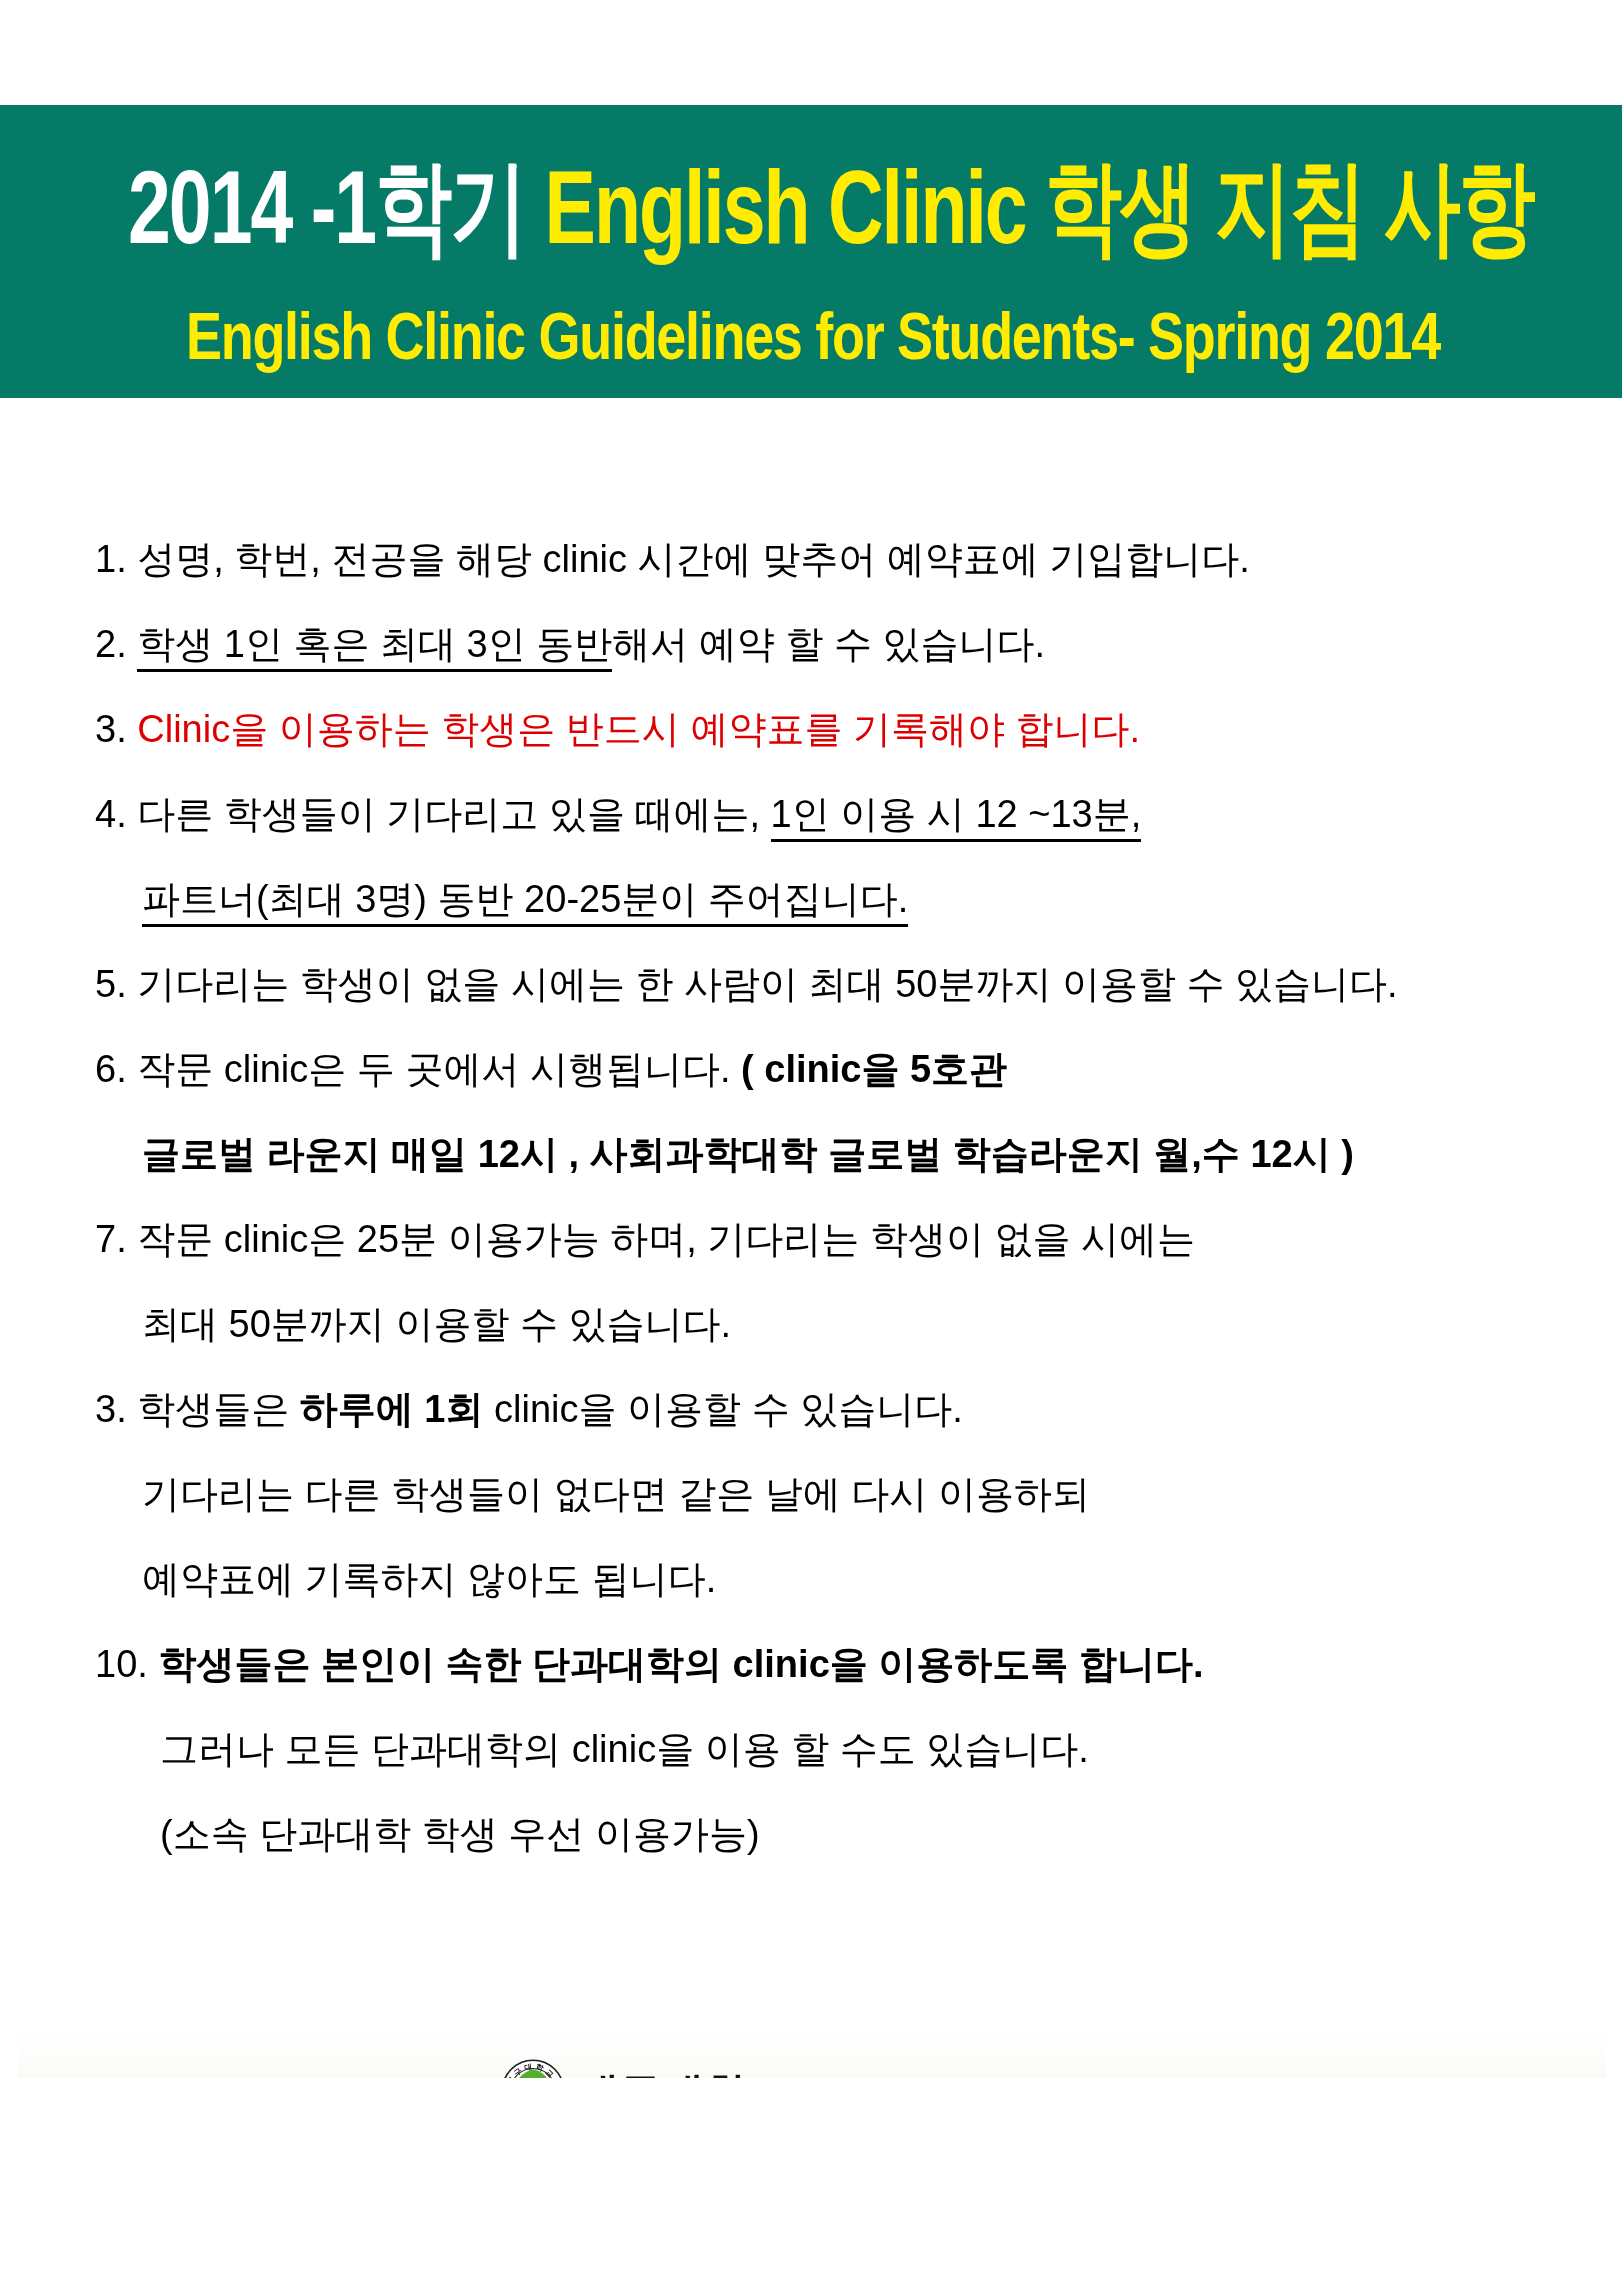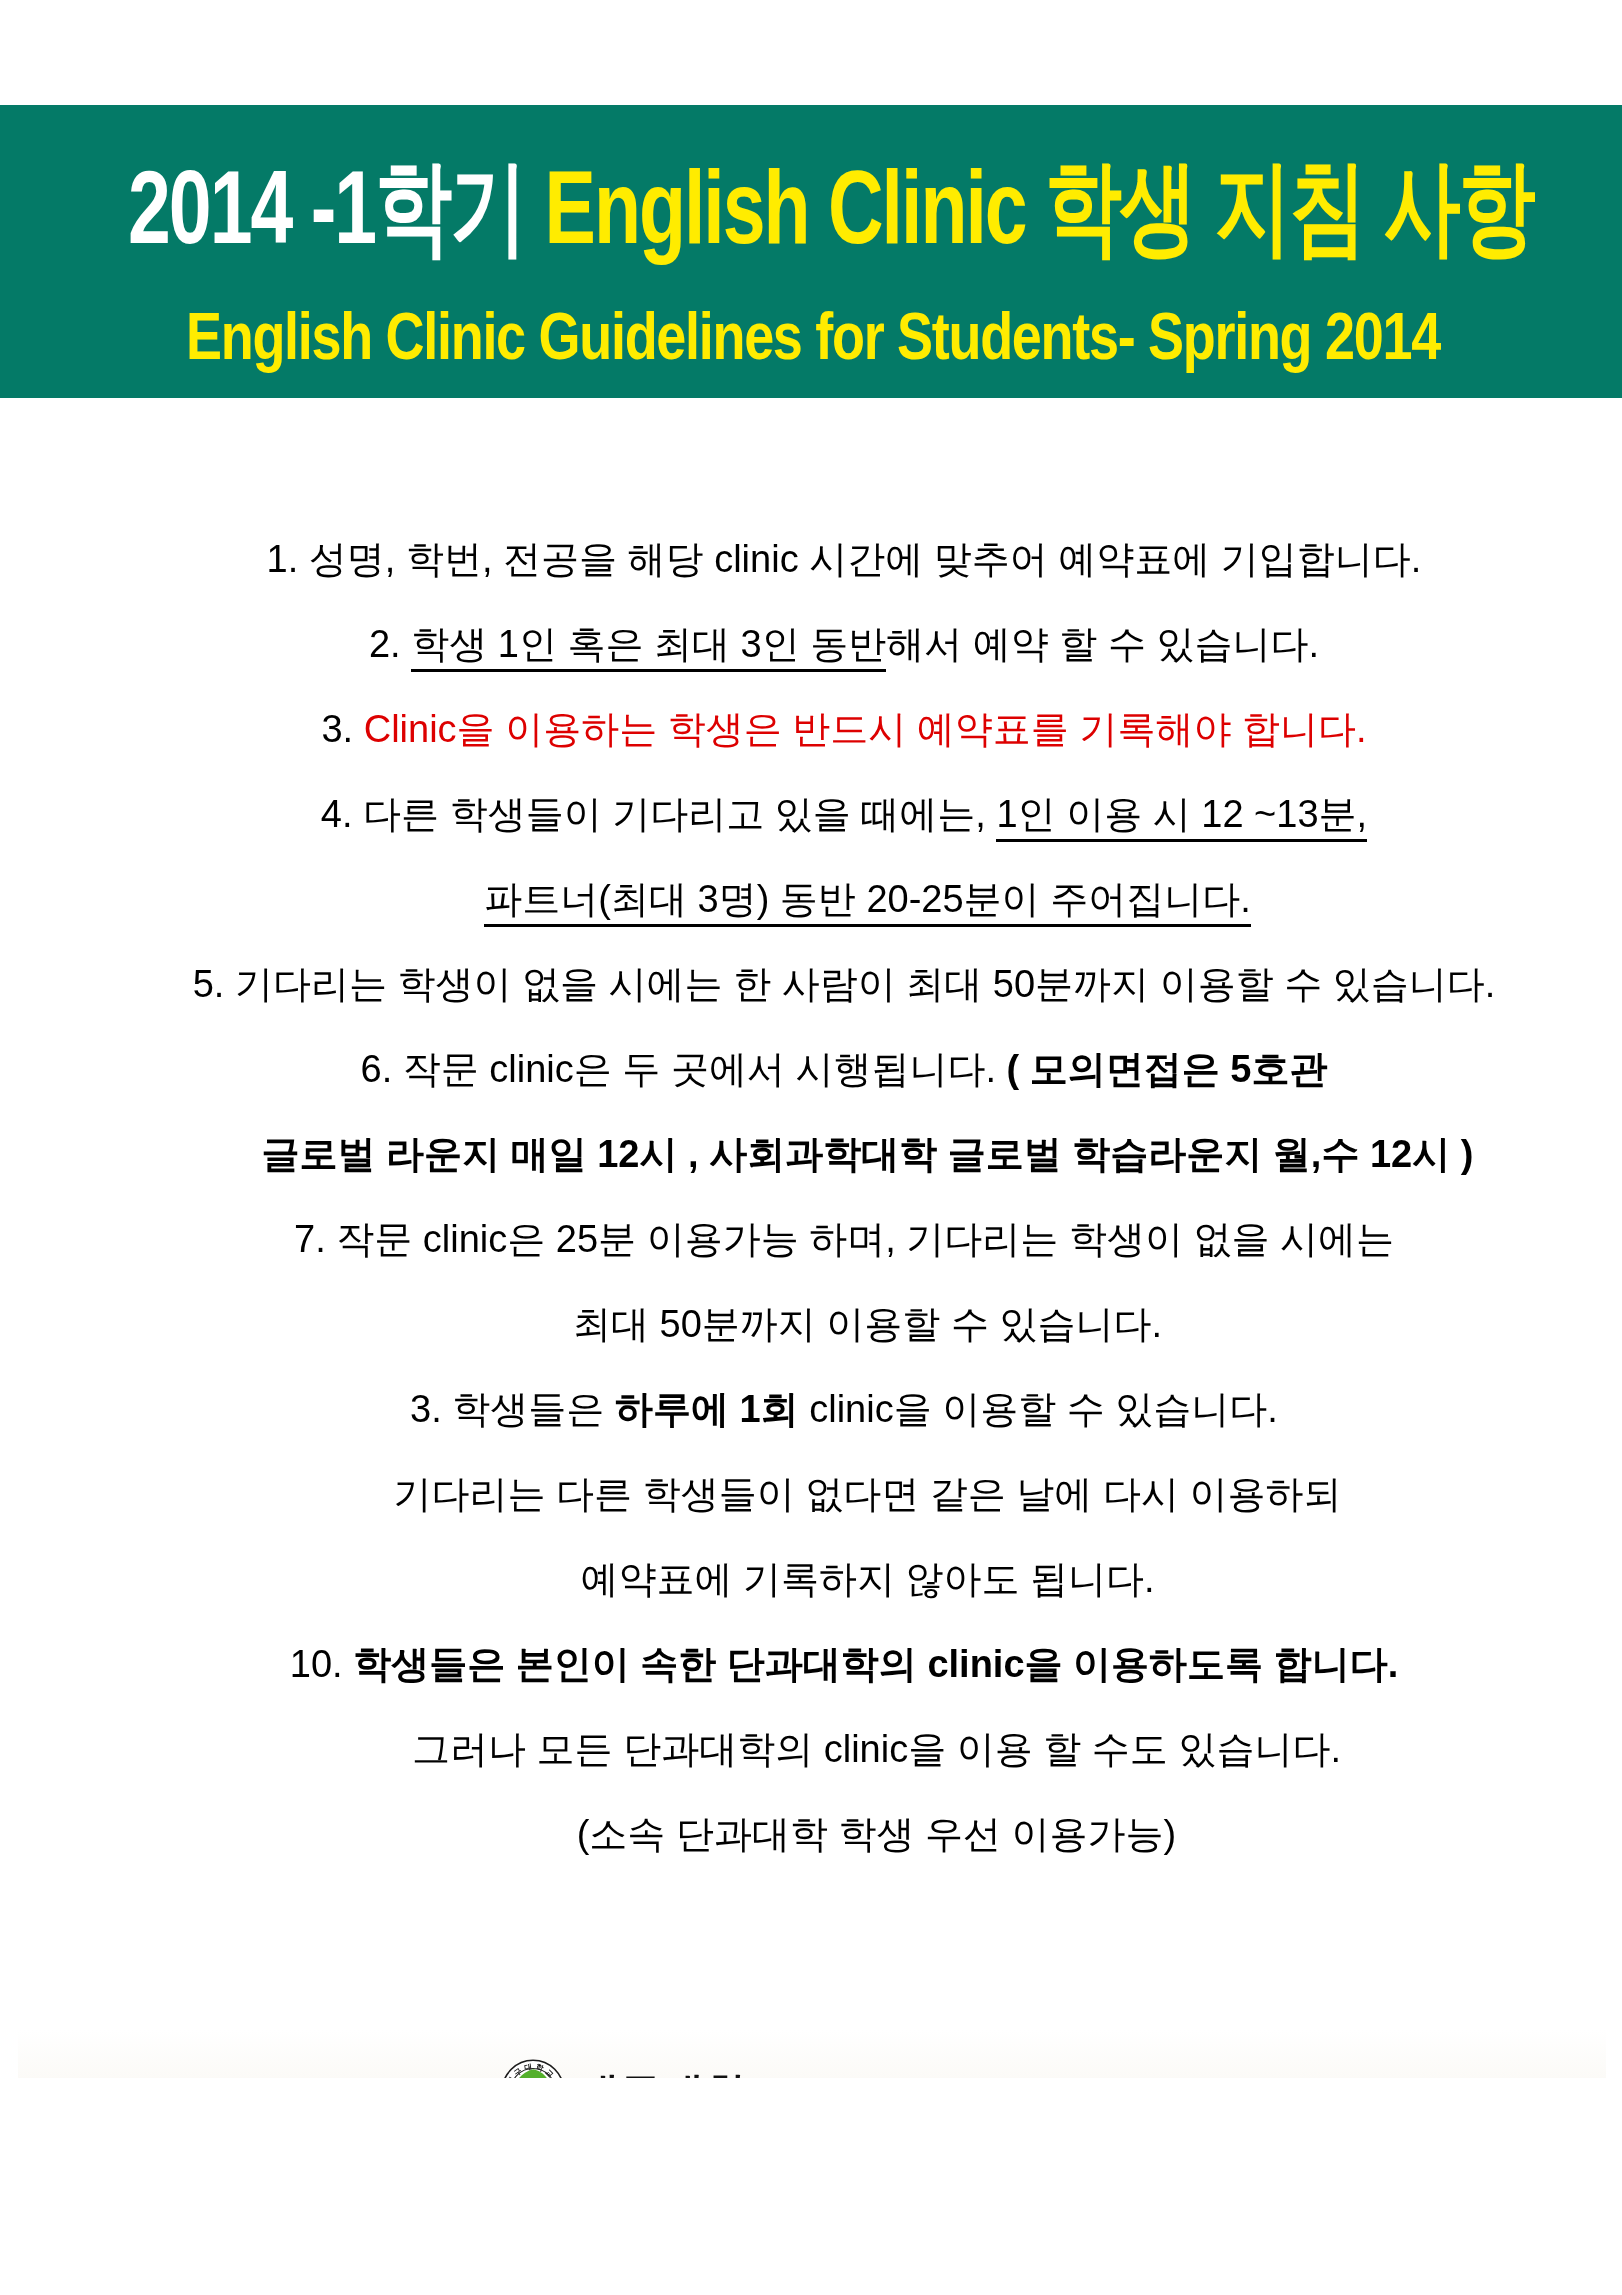--- a/index.html
+++ b/index.html
@@ -11,21 +11,21 @@
   .banner{position:absolute;left:0;top:105px;width:1623px;height:293px;background:#047a67;}
   .title1{position:absolute;left:128px;top:34px;font-size:77px;font-weight:bold;
           letter-spacing:-2px;white-space:nowrap;transform:scaleY(1.35);transform-origin:left top;}
   .title1 .w{color:#ffffff}
   .t-yellow{color:#ffec00}
   .title2{position:absolute;left:186px;top:191px;font-size:54px;font-weight:bold;color:#ffec00;
           letter-spacing:-1.3px;white-space:nowrap;transform:scaleY(1.25);transform-origin:left top;}
 
   
   .guidelines{position:absolute;left:95px;top:517px;width:1498px;}
-  .gline{position:relative;height:85px;line-height:85px;font-size:38px;white-space:nowrap;text-align:center;}
+  .gline{position:relative;height:85px;line-height:85px;font-size:38px;white-space:nowrap;}
   .ind1{padding-left:47px}
   .ind2{padding-left:65px}
   .b{font-weight:bold}
   .red{color:#dd0000}
   .u{border-bottom:3.3px solid #000;padding-bottom:3.9px;}
 
   
   .photo{position:absolute;left:18.3px;top:2030px;width:1588px;height:224px;overflow:hidden;}
   .sky{position:absolute;left:0;top:0;right:0;bottom:0;
        background:linear-gradient(180deg,#ffffff 0%,#f8f6f0 40%,#efe9dc 62%,#ece4d2 100%);}
@@ -81,21 +81,21 @@
     <div class="title2">English Clinic Guidelines for Students- Spring 2014</div>
   </header>
 
   <main class="guidelines" id="guidelines">
       <div class="gline"><span class="">1. 성명, 학번, 전공을 해당 clinic 시간에 맞추어 예약표에 기입합니다.</span></div>
       <div class="gline"><span class="">2. </span><span class="u ">학생 1인 혹은 최대 3인 동반</span><span class="">해서 예약 할 수 있습니다.</span></div>
       <div class="gline"><span class="">3. </span><span class="red">Clinic을 이용하는 학생은 반드시 예약표를 기록해야 합니다.</span></div>
       <div class="gline"><span class="">4. 다른 학생들이 기다리고 있을 때에는, </span><span class="u ">1인 이용 시 12 ~13분,</span></div>
       <div class="gline ind1"><span class="u ">파트너(최대 3명) 동반 20-25분이 주어집니다.</span></div>
       <div class="gline"><span class="">5. 기다리는 학생이 없을 시에는 한 사람이 최대 50분까지 이용할 수 있습니다.</span></div>
-      <div class="gline"><span class="">6. 작문 clinic은 두 곳에서 시행됩니다.  </span><span class="b ">( 모의면접은 5호관</span></div>
+      <div class="gline"><span class="">6. 작문 clinic은 두 곳에서 시행됩니다.  </span><span class="b ">( clinic을 5호관</span></div>
       <div class="gline ind1"><span class="b ">글로벌 라운지 매일 12시 , 사회과학대학 글로벌 학습라운지 월,수 12시 )</span></div>
       <div class="gline"><span class="">7. 작문 clinic은 25분 이용가능 하며, 기다리는 학생이 없을 시에는</span></div>
       <div class="gline ind1"><span class="">최대 50분까지 이용할 수 있습니다.</span></div>
       <div class="gline"><span class="">3. 학생들은 </span><span class="b ">하루에 1회</span><span class=""> clinic을 이용할 수 있습니다.</span></div>
       <div class="gline ind1"><span class="">기다리는 다른 학생들이 없다면 같은 날에 다시 이용하되</span></div>
       <div class="gline ind1"><span class="">예약표에 기록하지 않아도 됩니다.</span></div>
       <div class="gline"><span class="">10. </span><span class="b ">학생들은 본인이 속한 단과대학의 clinic을 이용하도록 합니다.</span></div>
       <div class="gline ind2"><span class="">그러나 모든 단과대학의 clinic을 이용 할 수도 있습니다.</span></div>
       <div class="gline ind2"><span class="">(소속 단과대학 학생 우선 이용가능)</span></div>
     </main>

